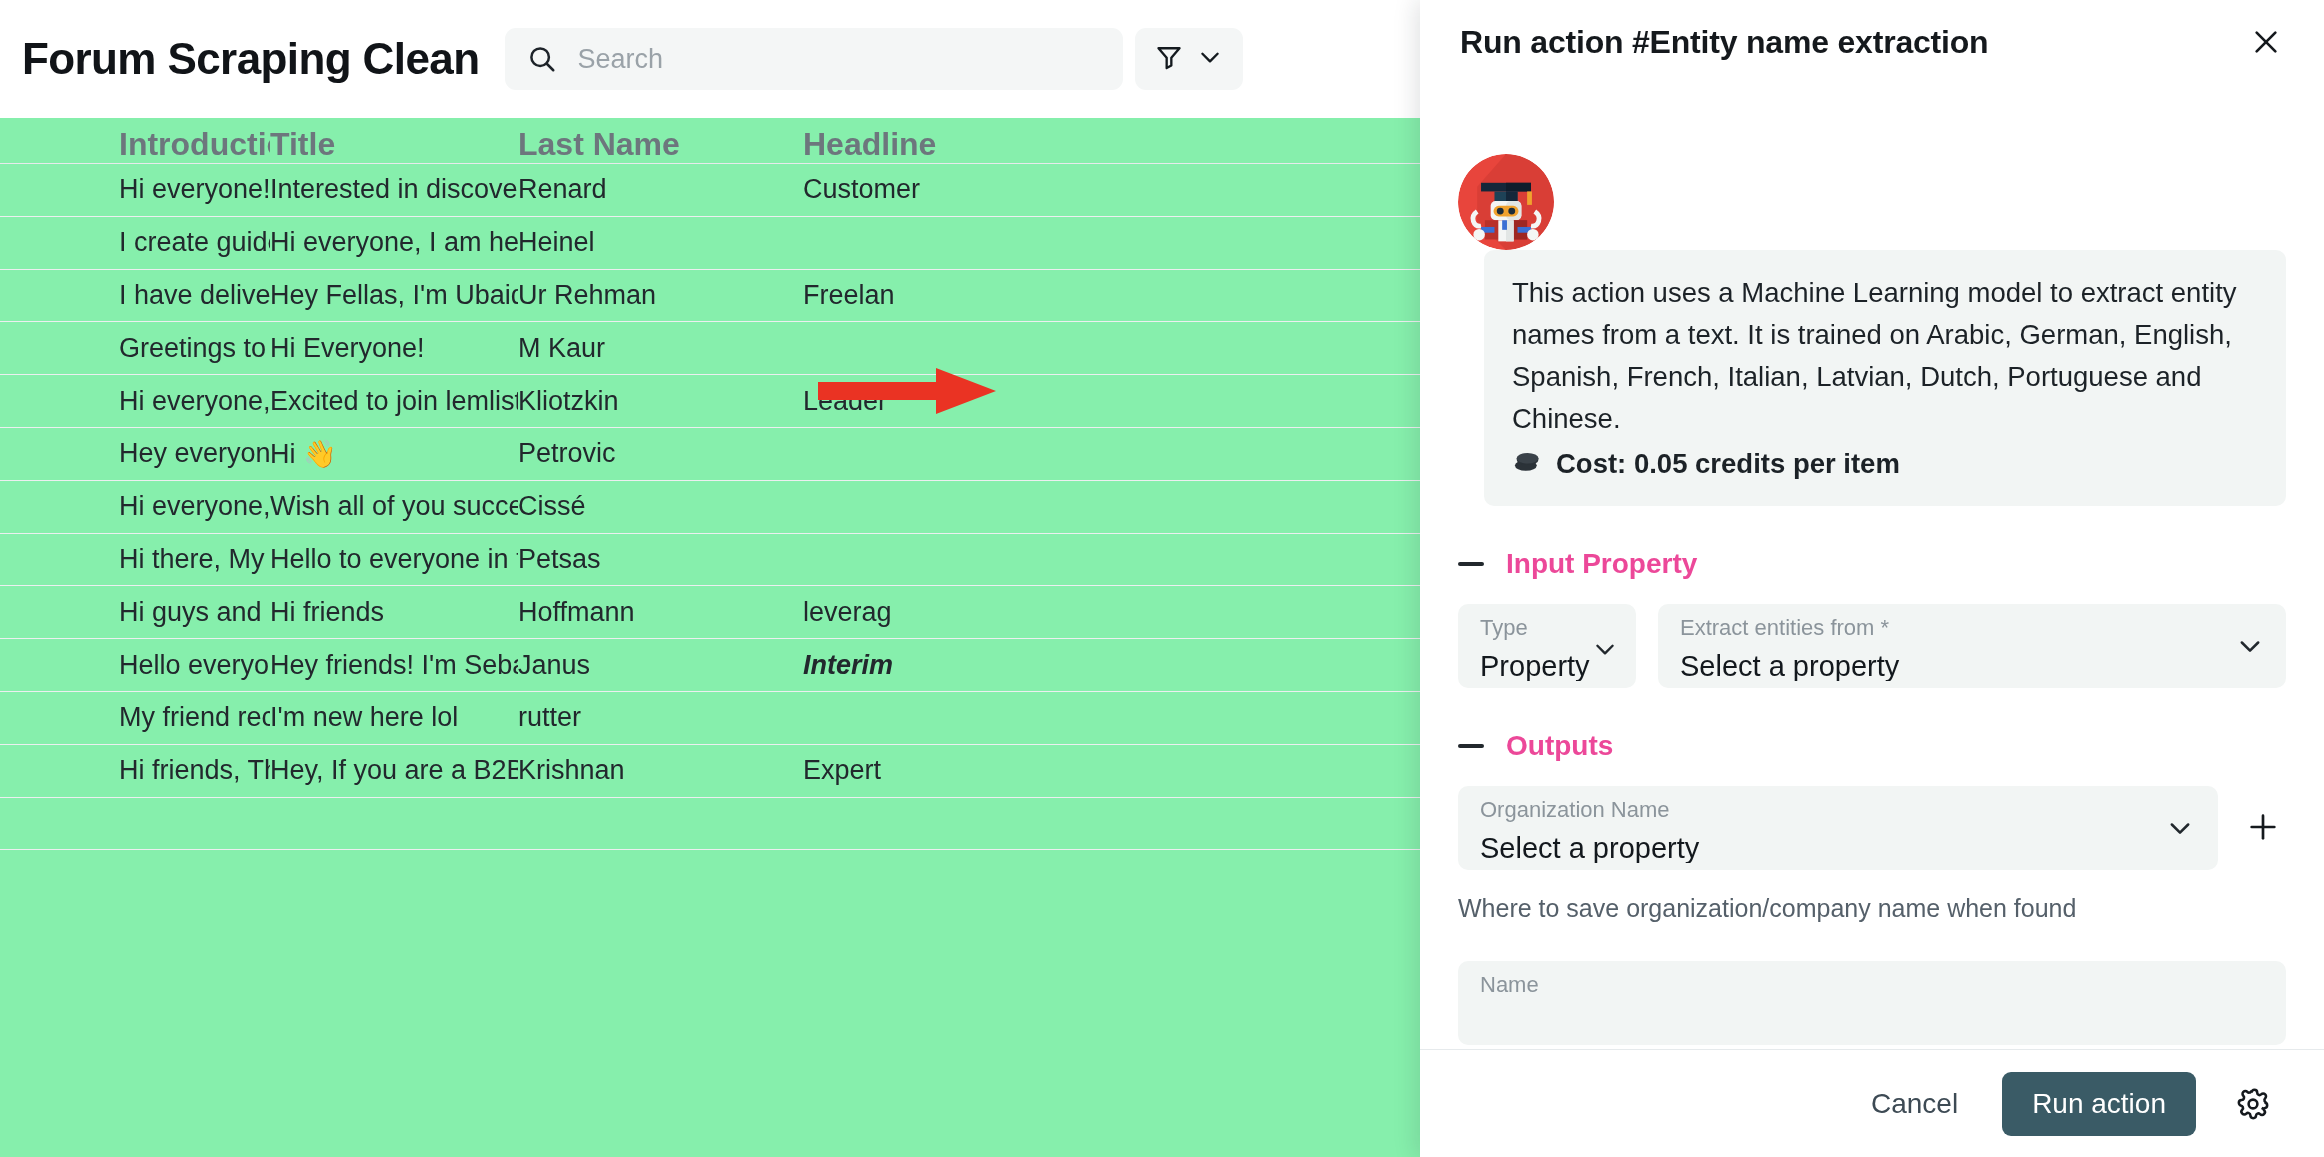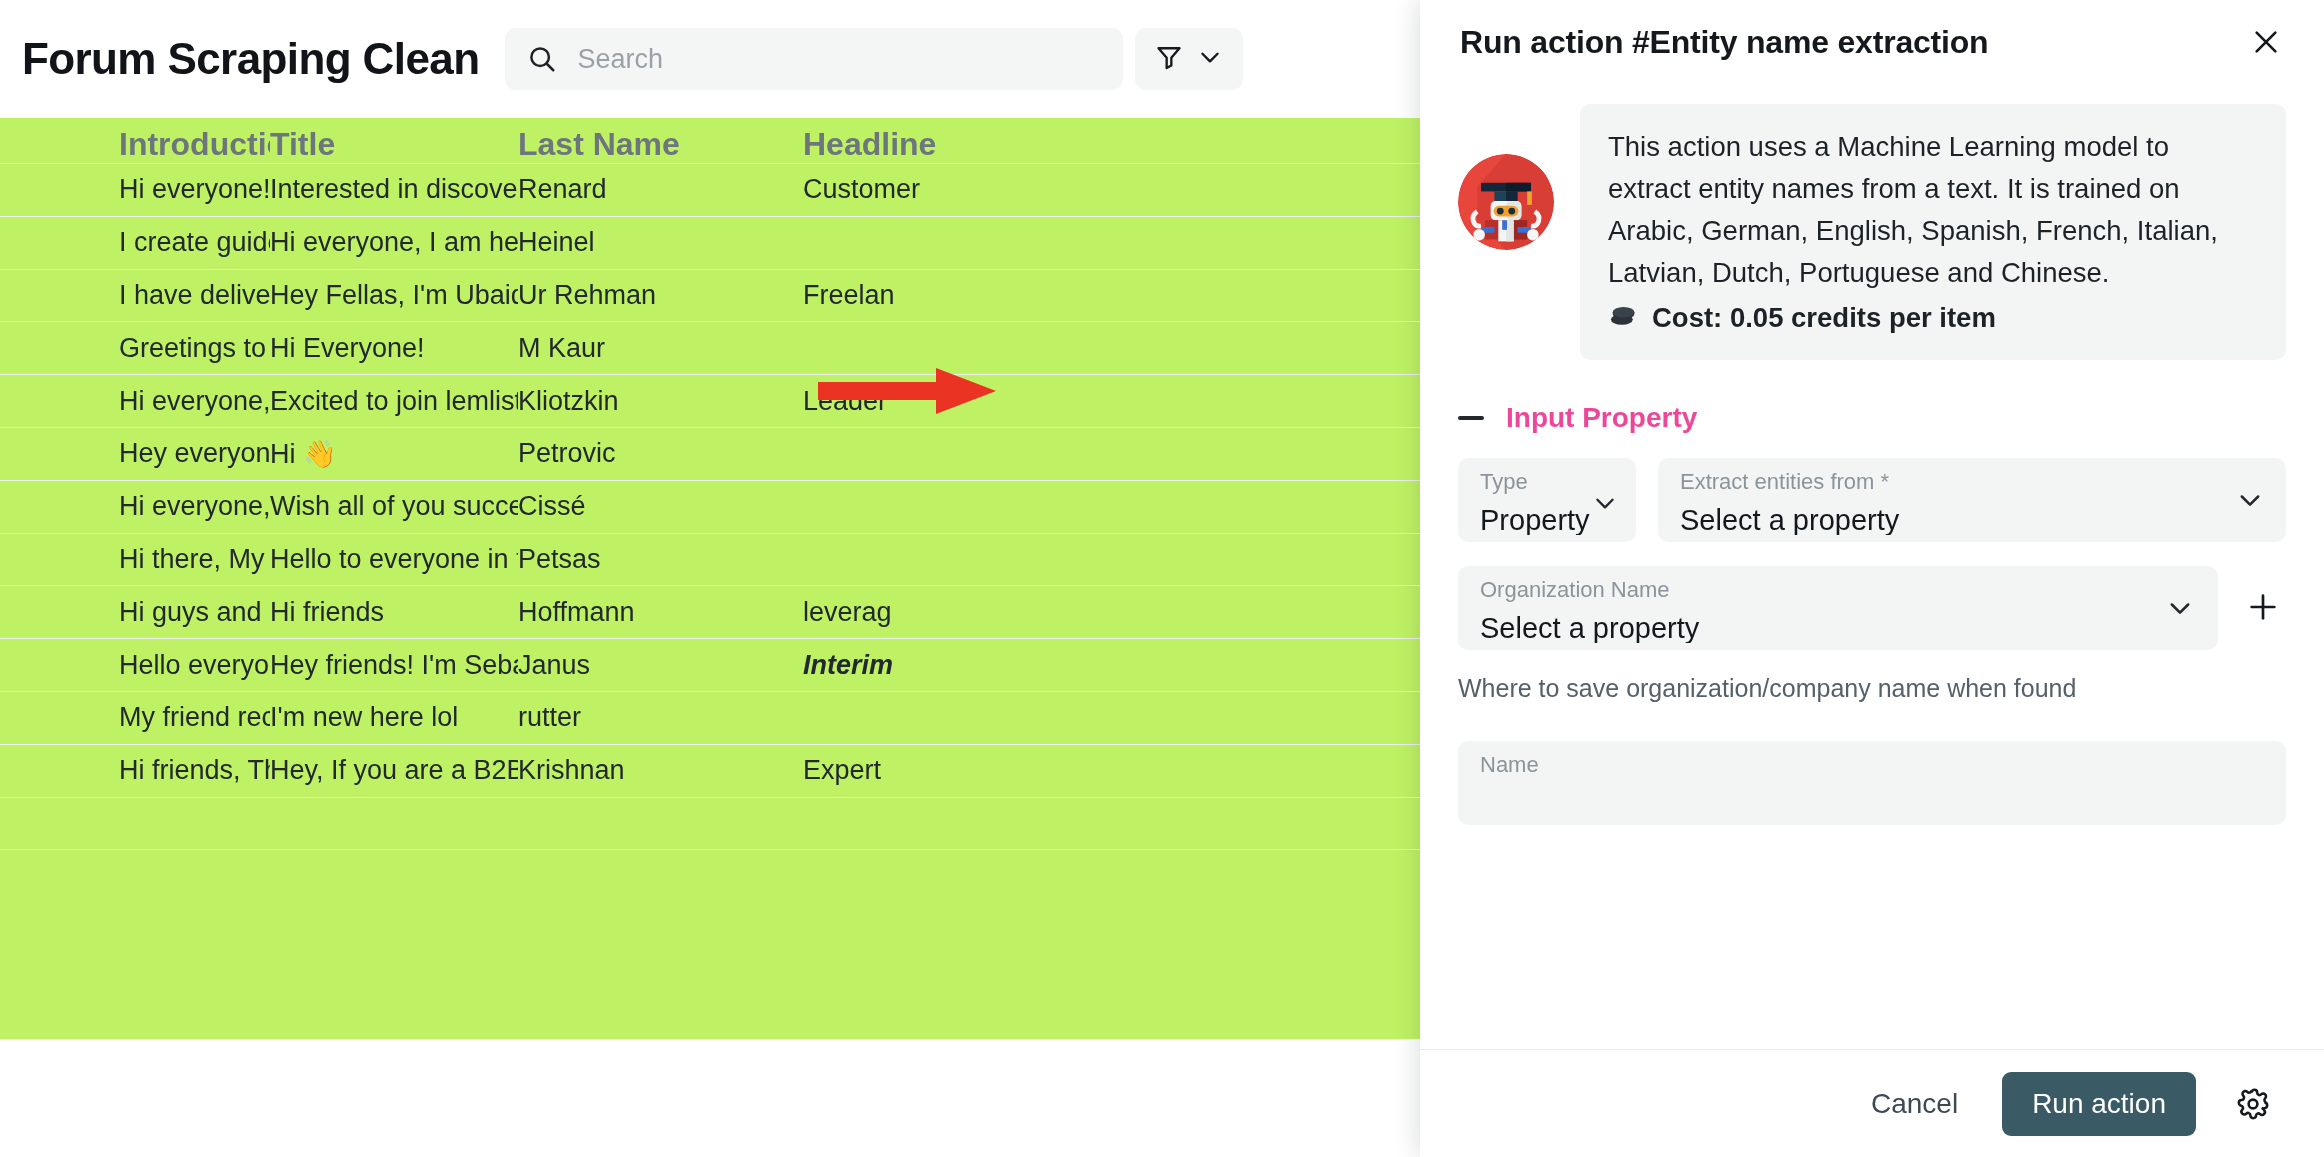--- a/index.html
+++ b/index.html
@@ -8,22 +8,22 @@
     overflow: hidden;
     background: #ffffff;
     font-family: "Liberation Sans", sans-serif;
     -webkit-font-smoothing: antialiased;
   }
   #root { position: relative; width: 2324px; height: 1157px; background: #fff; }
 
   
   .table-area {
     position: absolute; left: 0; top: 0;
-    width: 1424px; height: 1039px;
-    background: #bef264;
+    width: 1424px; height: 1157px;
+    background: #86efac;
     overflow: hidden;
   }
   .topbar {
     position: absolute; left: 0; top: 0;
     width: 1424px; height: 118px;
     display: flex; align-items: center;
     padding-left: 22px;
     background: #fff;
   }
   .app-title {
@@ -125,20 +125,21 @@
   }
   .panel-body {
     flex: 1 1 auto;
     padding: 0 38px 0 38px;
     overflow: hidden;
     position: relative;
   }
   .info-row {
     display: flex; align-items: flex-start;
     margin-top: 20px;
+    flex-direction: column;
   }
   .avatar {
     width: 96px; height: 96px; flex: none;
     border-radius: 50%;
     margin-top: 50px;
     overflow: hidden;
   }
   .info-card {
     margin-left: 26px;
     flex: 1 1 auto;
@@ -434,20 +435,24 @@
           <div class="field-label">Extract entities from *</div>
           <div class="field-value">Select a property</div>
           <span class="chev">
             <svg viewBox="0 0 24 24" width="28" height="28" fill="none" stroke="currentColor" stroke-width="2.2" stroke-linecap="round" stroke-linejoin="round">
               <polyline points="5,9 12,16 19,9"></polyline>
             </svg>
           </span>
         </div>
       </div>
 
+      <div class="section-head">
+        <span class="minus-icon"></span>
+        <span class="section-title">Outputs</span>
+      </div>
 
       <div class="field-row">
         <div class="out-field">
           <div class="field-label">Organization Name</div>
           <div class="field-value">Select a property</div>
           <span class="chev">
             <svg viewBox="0 0 24 24" width="28" height="28" fill="none" stroke="currentColor" stroke-width="2.2" stroke-linecap="round" stroke-linejoin="round">
               <polyline points="5,9 12,16 19,9"></polyline>
             </svg>
           </span>

